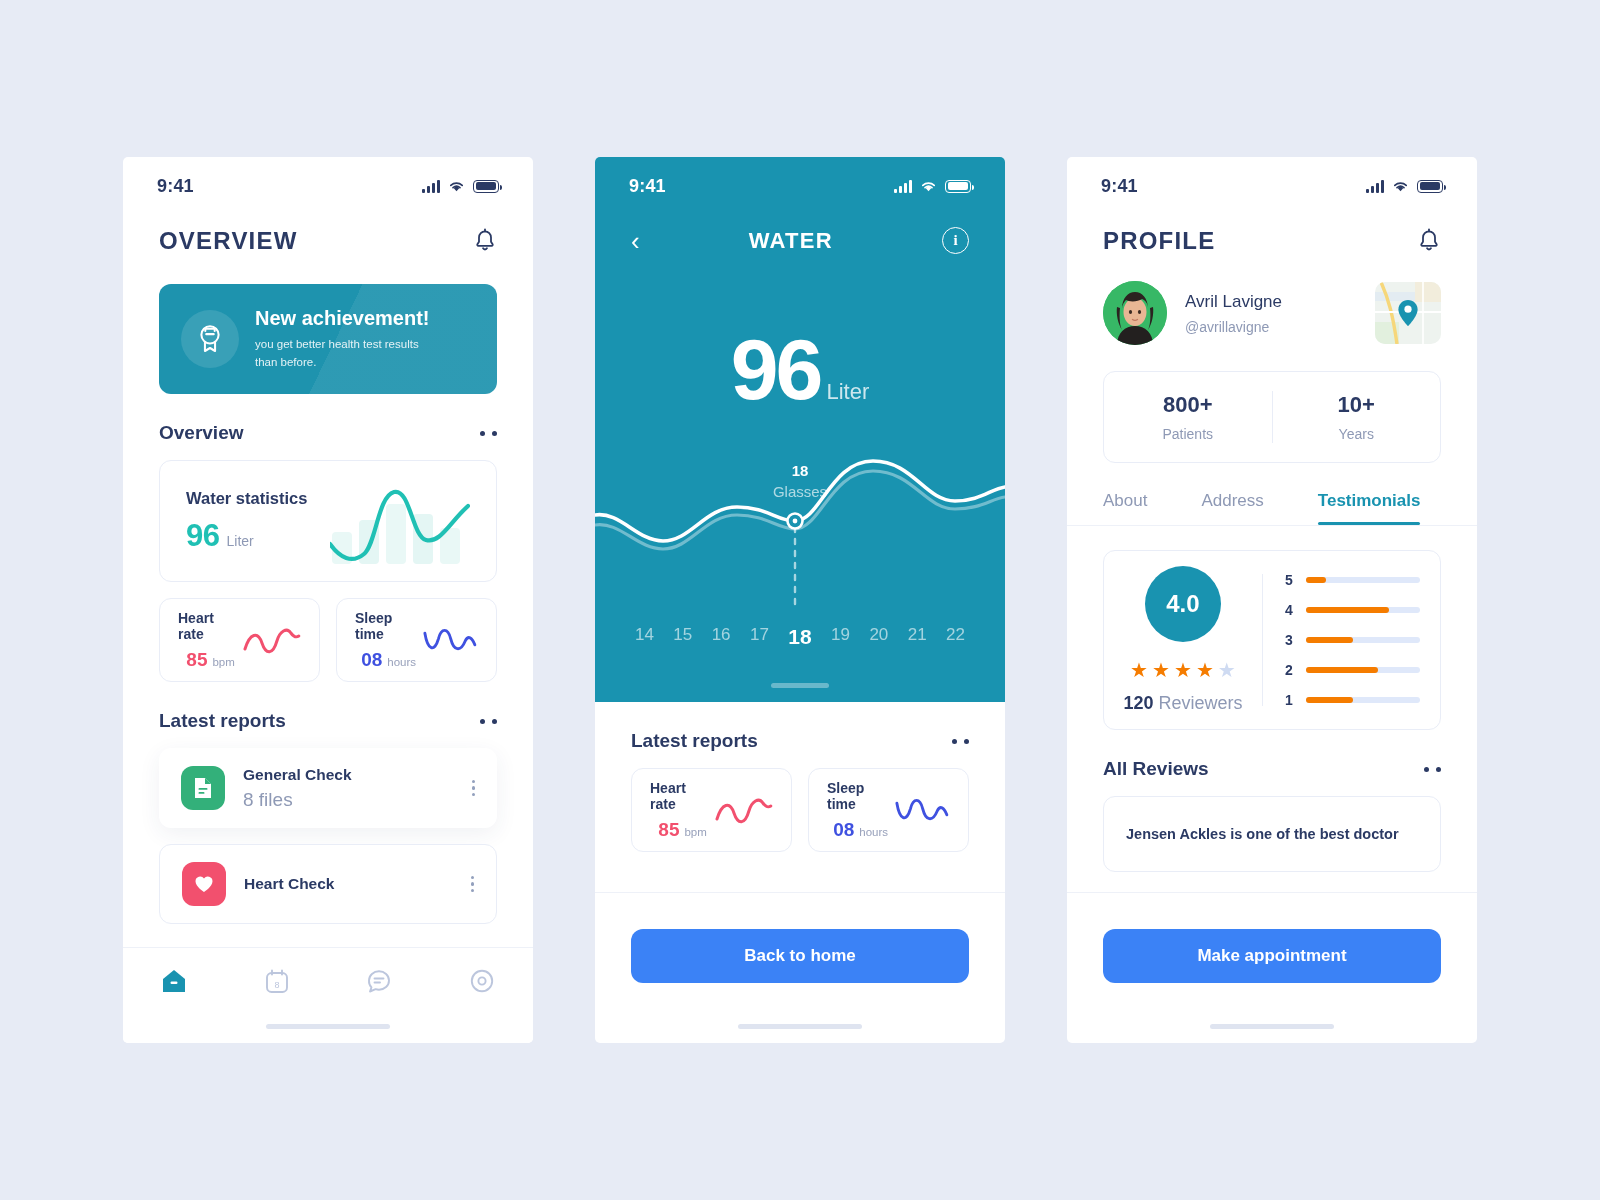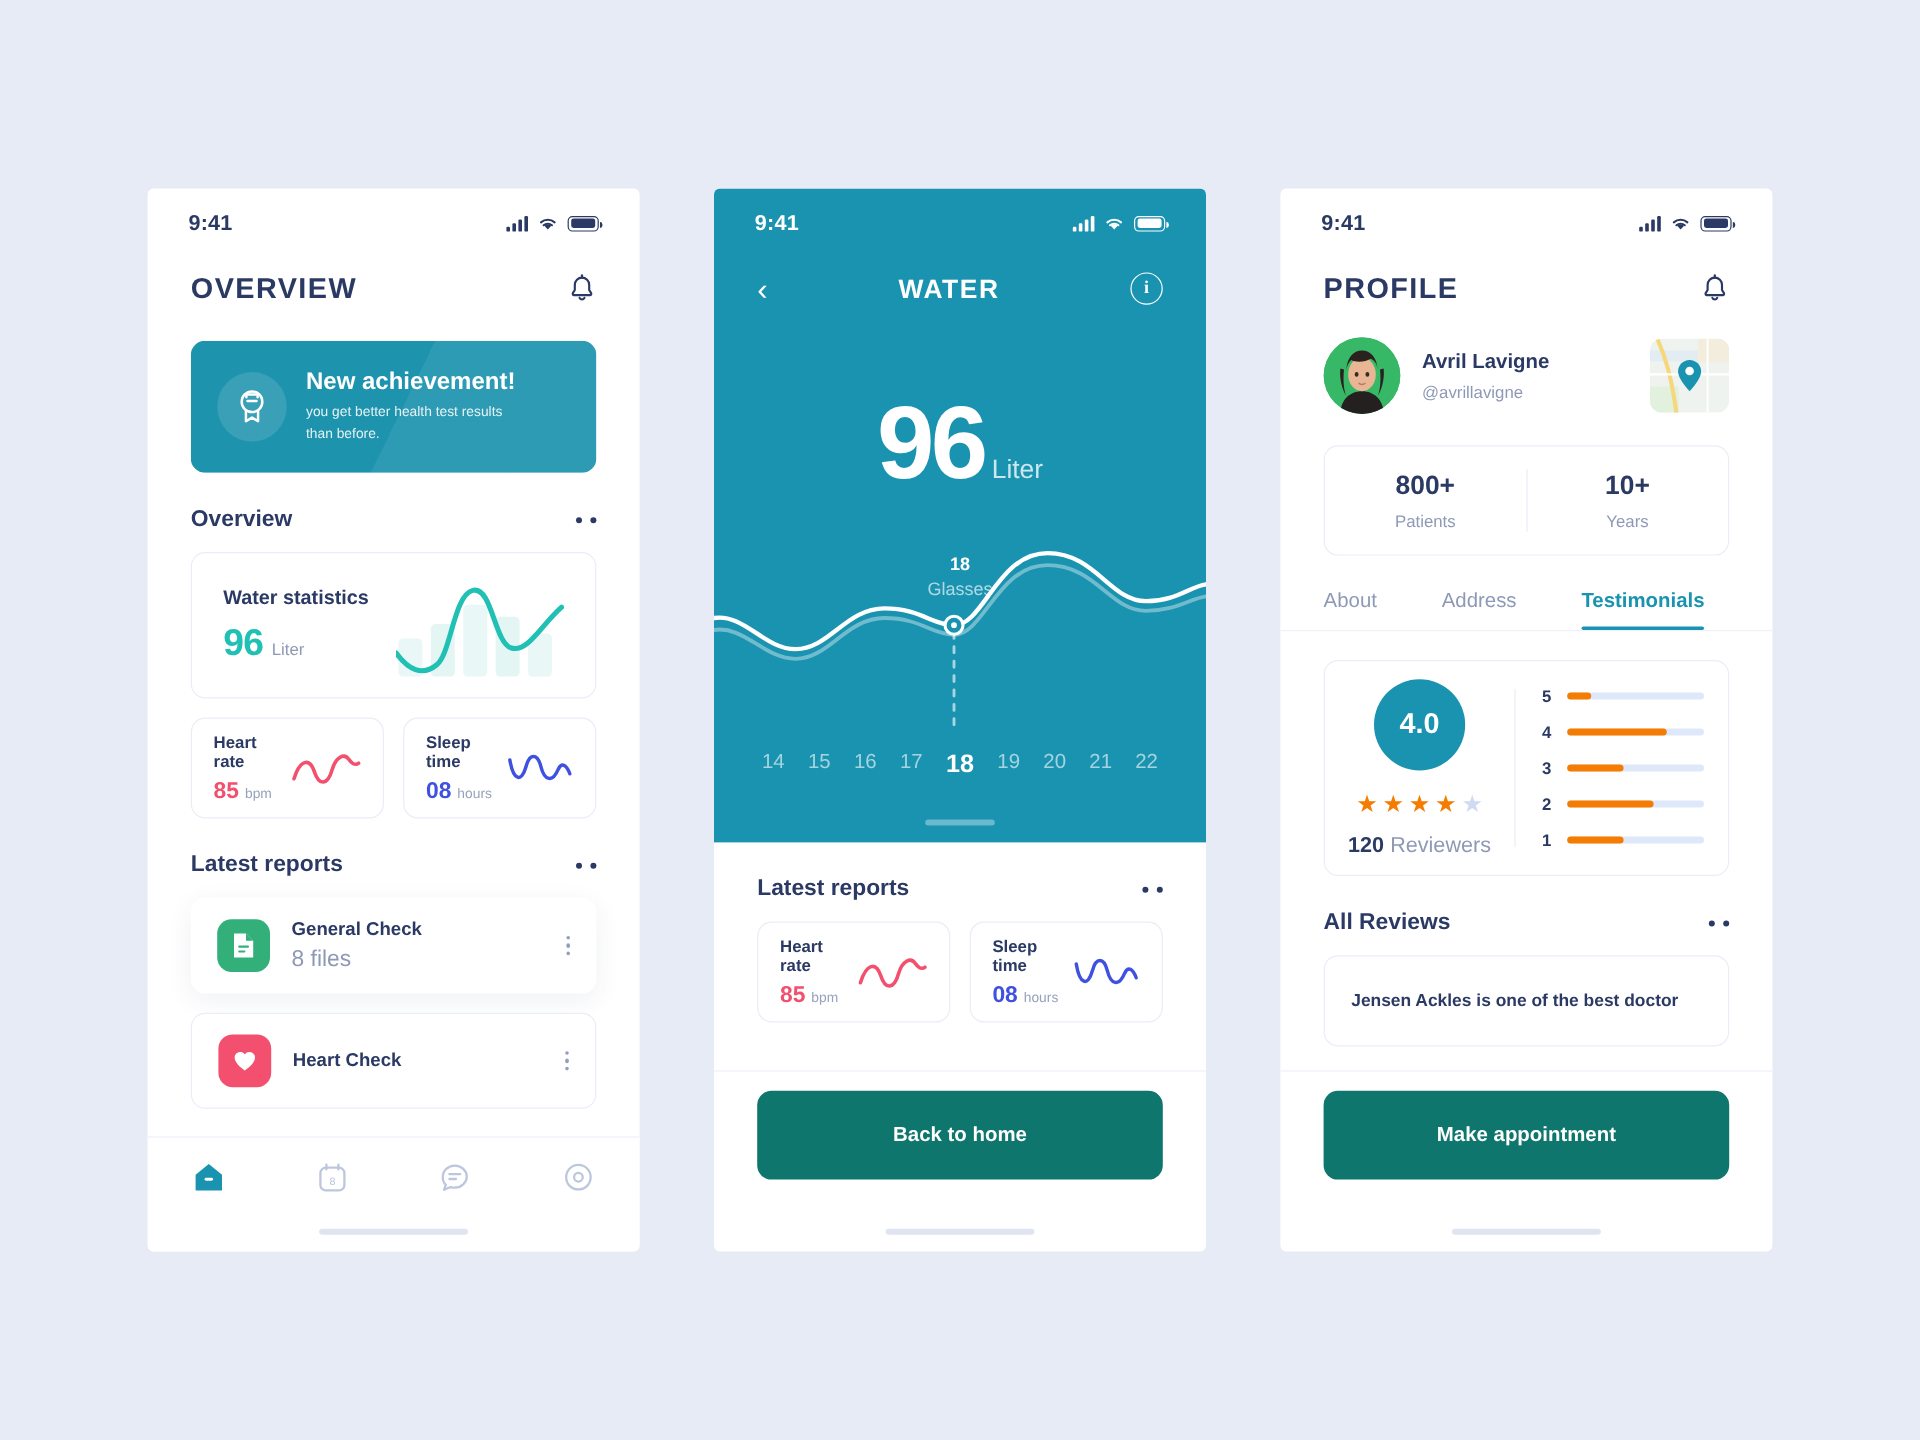--- a/index.html
+++ b/index.html
@@ -120,21 +120,21 @@
   .wc-num { font-size:31px; font-weight:bold; color:#20c0b4; letter-spacing:-.5px; }
   .wc-unit { font-size:14px; color:#8e99b5; }
   .mini-chart { width:140px; height:86px; position:relative; }
 
   .row2 { display:flex; gap:16px; margin: 16px 36px 0 36px; }
   .metric {
     flex:1; height:84px; padding:0 18px;
     display:flex; align-items:center; justify-content:space-between;
   }
   .m-title { font-size:14px; font-weight:bold; color:#2b3a64; }
-  .m-val { margin-top:7px; display:flex; align-items:baseline; gap:5px; }
+  .m-val { margin-top:7px; display:flex; align-items:baseline; gap:5px;justify-content:center; }
   .m-num { font-size:19px; font-weight:bold; }
   .m-unit { font-size:11.5px; color:#98a1bb; }
 
   
   .report {
     margin: 16px 36px 0 36px;
     height: 80px;
     background:#fff;
     border-radius:12px;
     box-shadow: 0 6px 22px rgba(43,58,100,.07);
@@ -179,31 +179,31 @@
     position:absolute; left:0; right:0; top: 468px;
     display:flex; justify-content:space-between; padding: 0 40px;
   }
   .day { color:rgba(255,255,255,.6); font-size:17px; }
   .day.active { color:#fff; font-size:21px; font-weight:bold; }
   .wgrab { position:absolute; bottom:14px; left:50%; transform:translateX(-50%);
     width:58px; height:5px; border-radius:3px; background:rgba(255,255,255,.35); }
 
   .cta {
     position:absolute; left:36px; right:36px; bottom:60px;
-    height:74px; border-radius:12px; background:#0f766e;
+    height:54px; border-radius:12px; background:#3b82f6;
     color:#fff; font-size:17px; font-weight:bold;
     display:flex; align-items:center; justify-content:center; cursor:pointer;
     border:none; font-family:"Liberation Sans", sans-serif;
   }
   .divider-line { position:absolute; left:0; right:0; bottom:150px; height:1px; background:#eef1f8; }
 
   
   .prof-row { display:flex; align-items:center; padding: 26px 36px 0 36px; gap:18px; }
   .avatar { width:64px; height:64px; border-radius:50%; overflow:hidden; flex:0 0 auto; background:#37b866; position:relative;}
-  .p-name { font-size:17px; font-weight:bold; color:#2b3a64; }
+  .p-name { font-size:17px; font-weight:normal; color:#2b3a64; }
   .p-handle { font-size:14px; color:#8e99b5; margin-top:7px; }
   .mapthumb { margin-left:auto; width:66px; height:62px; border-radius:10px; overflow:hidden; position:relative; cursor:pointer;}
   .stats {
     margin: 26px 36px 0 36px; height: 92px;
     display:flex; align-items:center;
   }
   .stat { flex:1; text-align:center; }
   .stat .n { font-size:22px; font-weight:bold; color:#2b3a64; }
   .stat .l { font-size:14px; color:#8e99b5; margin-top:8px; }
   .stat-sep { width:1px; height:52px; background:#e9edf7; }

